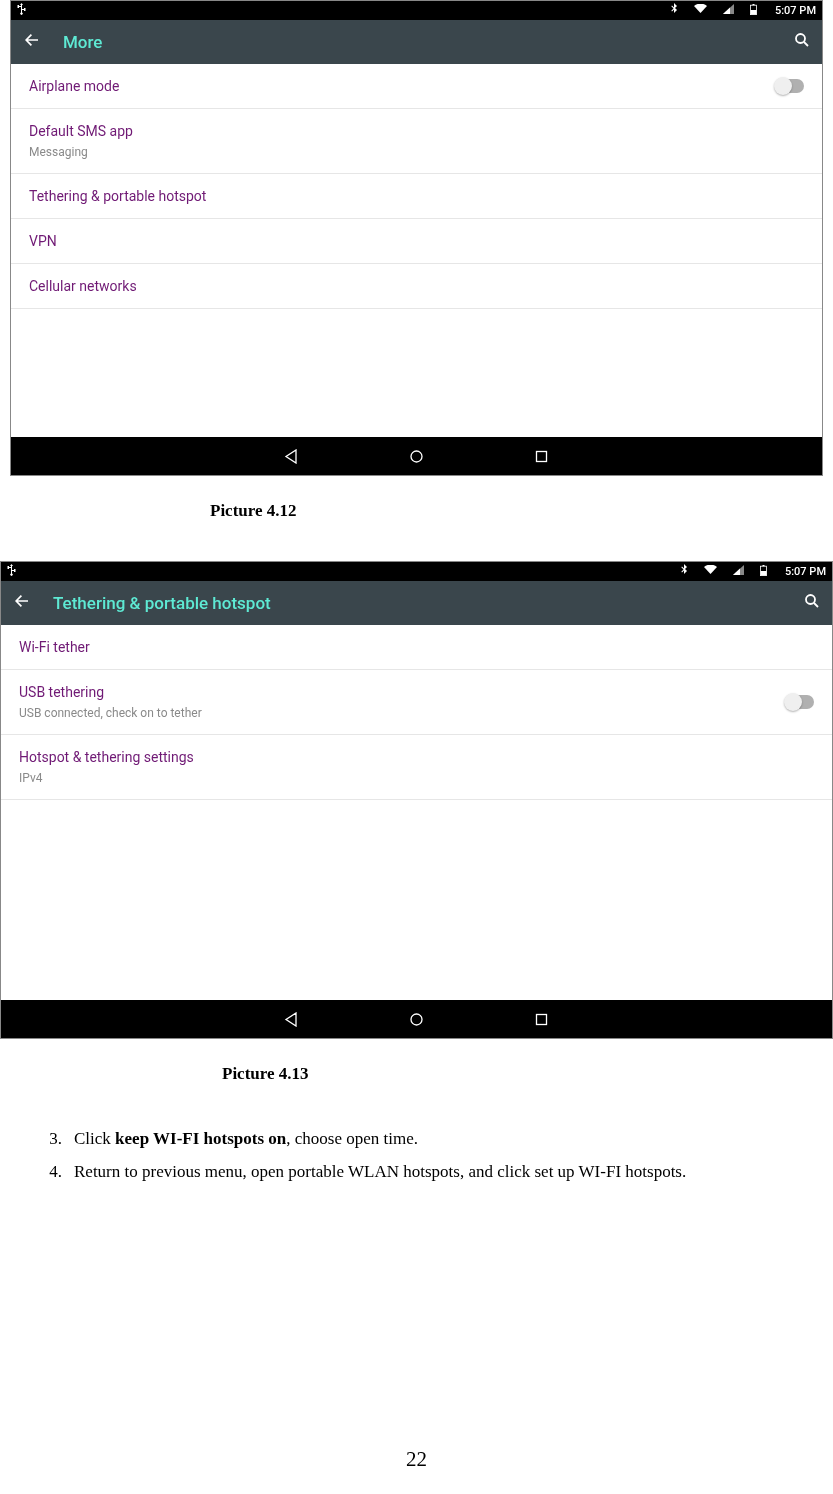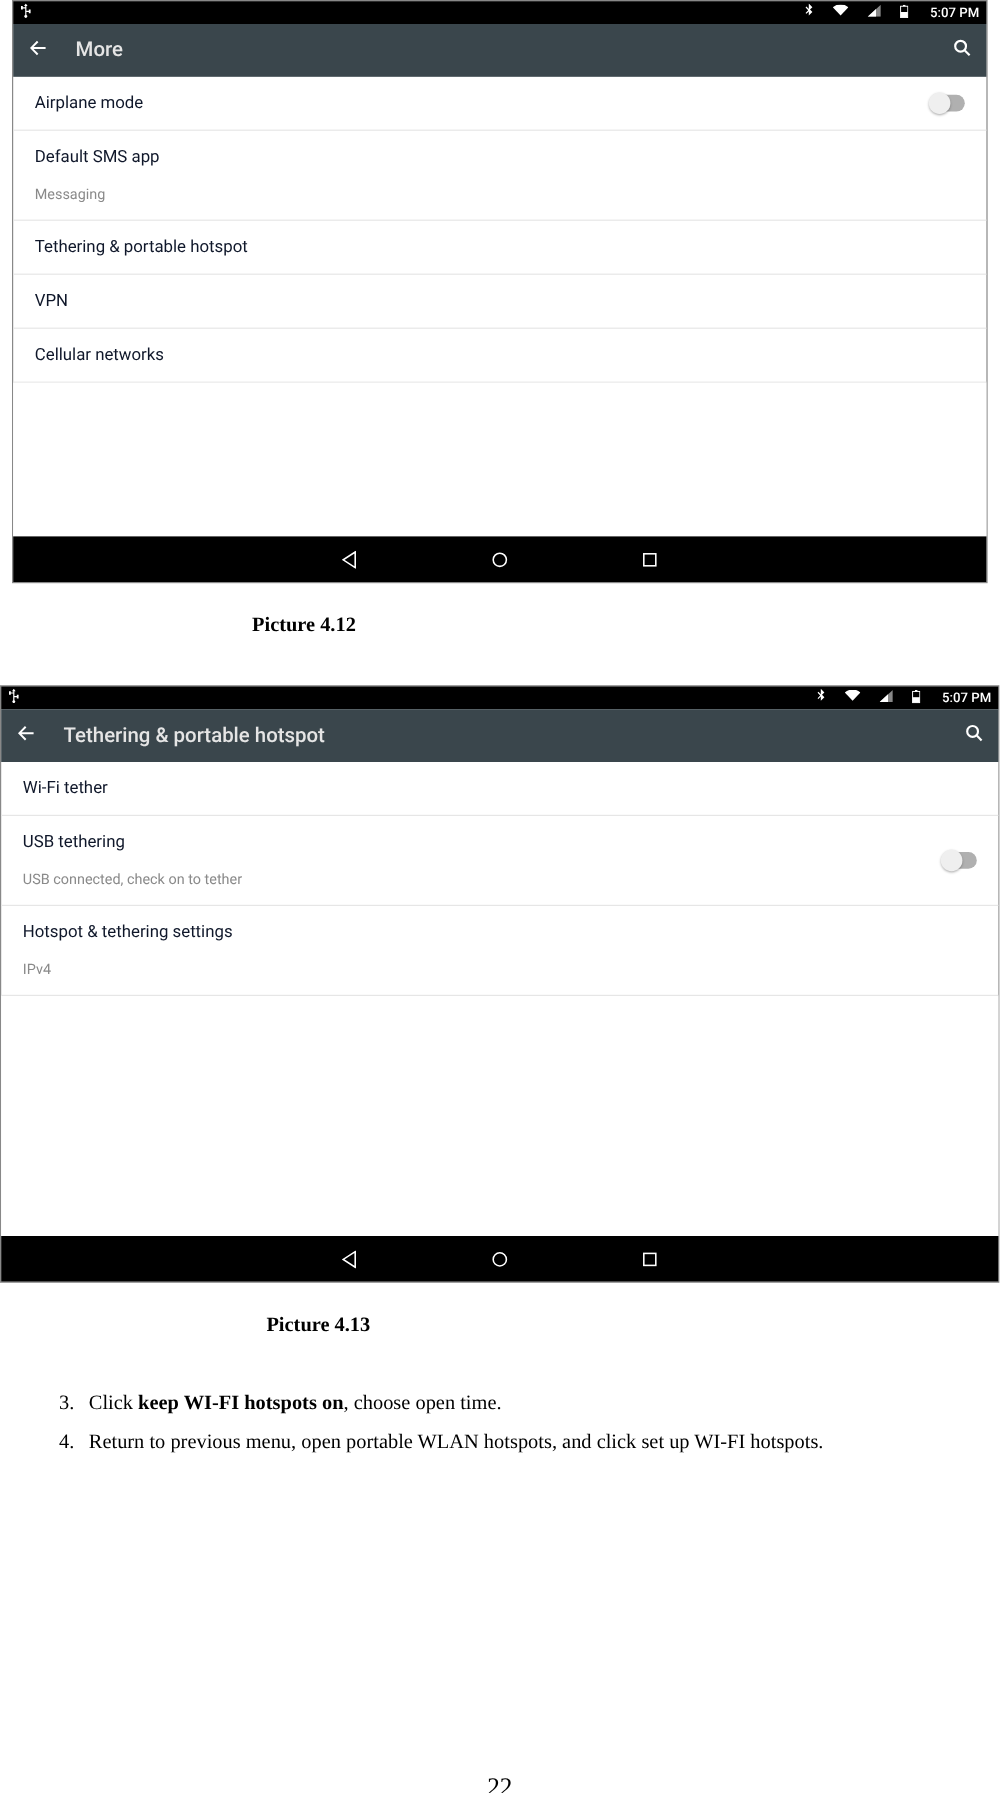--- a/index.html
+++ b/index.html
@@ -8,30 +8,30 @@
 
     .device { border: 1px solid #888; margin-left: 10px; margin-right: 10px; background: #fff; }
 
     
     .status-bar { background: #000; color: #fff; height: 19px; display: flex; align-items: center; padding: 0 6px; font-size: 11px; justify-content: space-between; }
     .status-left { display: flex; align-items: center; gap: 4px; }
     .status-right { display: flex; align-items: center; gap: 16px; }
     .status-right .time { font-weight: 500; margin-left: 2px; }
 
     
-    .app-bar { background: #3a464c; color: #e5e5e5; height: 44px; display: flex; align-items: center; padding: 0 12px; }
+    .app-bar { background: #3a464c; color: #5eead4; height: 44px; display: flex; align-items: center; padding: 0 12px; }
     .app-bar .back { margin-right: 22px; font-size: 18px; cursor: pointer; }
     .app-bar .title { font-size: 17px; font-weight: 500; flex: 1; }
     .app-bar .search { font-size: 16px; cursor: pointer; }
 
     
     .list-item { padding: 14px 18px; border-bottom: 1px solid #e6e6e6; display: flex; align-items: center; }
     .list-item .texts { flex: 1; }
-    .list-item .primary { font-size: 14px; color: #0f172a; }
-    .list-item .secondary { font-size: 12px; color: #8a8a8a; margin-top: 16px; }
+    .list-item .primary { font-size: 14px; color: #701a75; }
+    .list-item .secondary { font-size: 12px; color: #8a8a8a; margin-top: 6px; }
 
     
     .toggle { width: 28px; height: 14px; background: #b0b0b0; border-radius: 8px; position: relative; }
     .toggle::after { content: ""; position: absolute; left: -2px; top: -2px; width: 18px; height: 18px; background: #efefef; border-radius: 50%; box-shadow: 0 1px 2px rgba(0,0,0,.3); }
 
     
     .nav-bar { background: #000; height: 38px; display: flex; align-items: center; justify-content: center; gap: 110px; color: #fff; }
     .nav-bar .nav-btn { width: 15px; height: 15px; display: flex; align-items: center; justify-content: center; }
     .nav-back svg, .nav-home svg, .nav-recent svg { display: block; }
 

